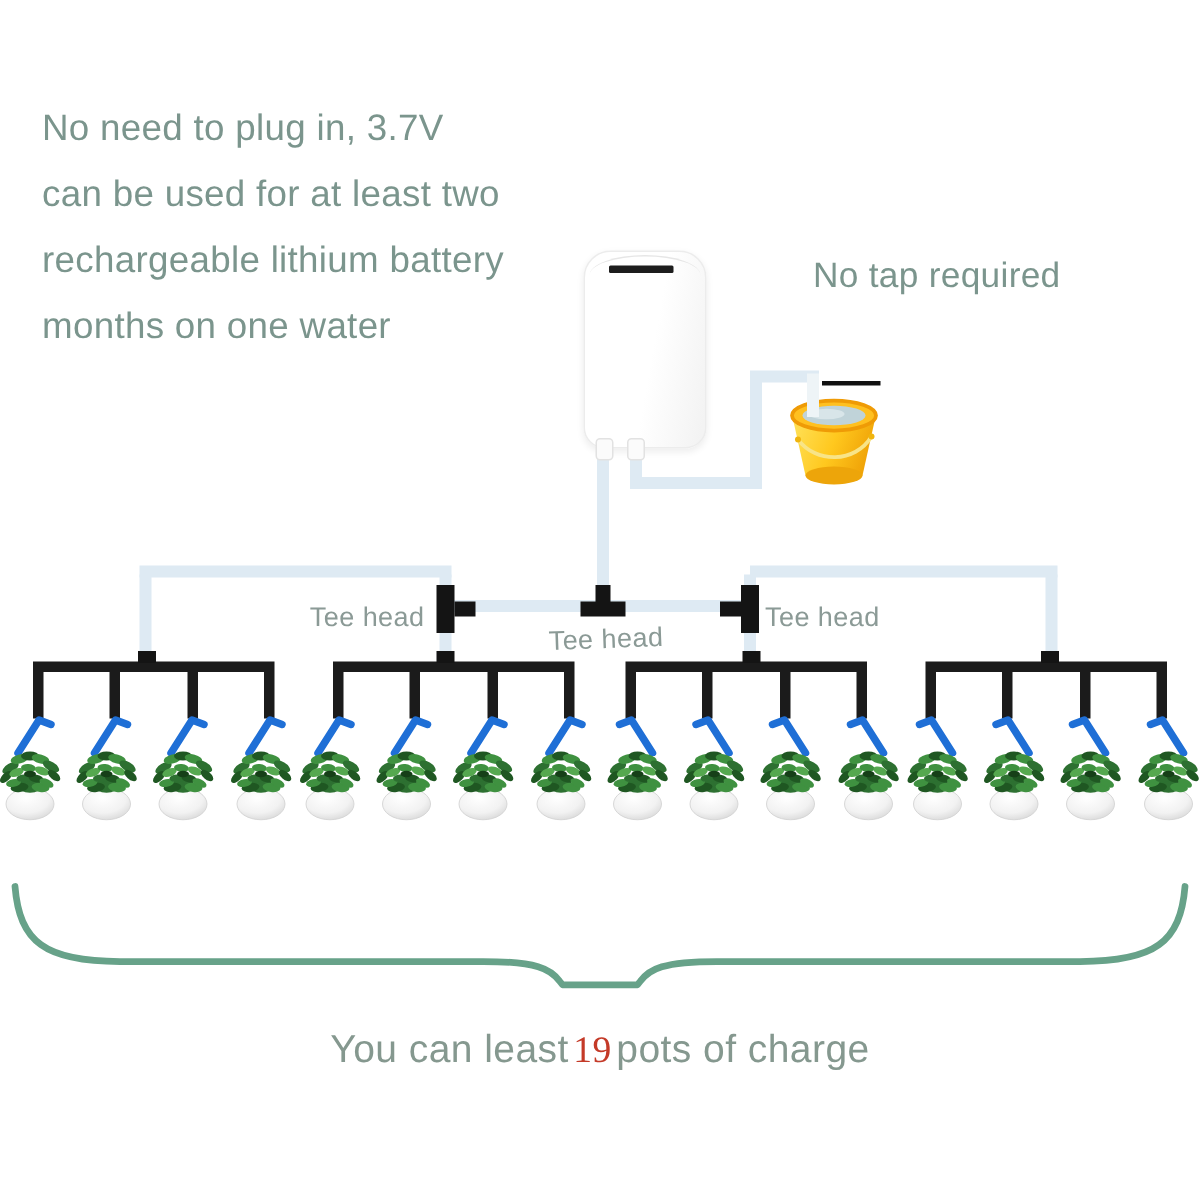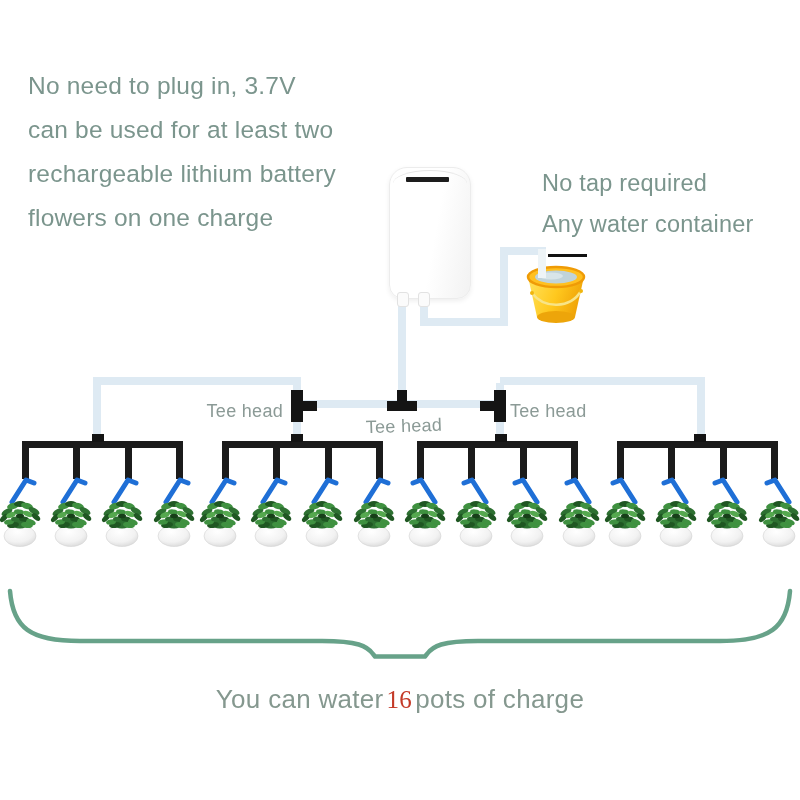--- a/index.html
+++ b/index.html
@@ -80,25 +80,24 @@
         <stop offset="55%" stop-color="#ffc81e"></stop>
         <stop offset="100%" stop-color="#f0a408"></stop>
       </linearGradient>
     </defs>
   </svg>
 
   <div class="battery-note">
     <div>No need to plug in, 3.7V</div>
     <div>can be used for at least two</div>
     <div>rechargeable lithium battery</div>
-    <div>flowers on one charge</div>
+    <div>months on one water</div>
   </div>
   <div class="container-note">
     <div>No tap required</div>
-    <div>Any water container</div>
   </div>
 
   <div class="tube" style="left:398px;top:300px;width:8px;height:102px"></div>
   <div class="tube" style="left:420px;top:300px;width:8px;height:26px"></div>
   <div class="tube" style="left:420px;top:318px;width:88px;height:8px"></div>
   <div class="tube" style="left:500px;top:251px;width:8px;height:75px"></div>
   <div class="tube" style="left:500px;top:247px;width:46px;height:8px"></div>
   <div class="tube bucket-tube" style="left:538px;top:249px;width:8px;height:29px;background:#eef4f7"></div>
   <div class="tube" style="left:297px;top:400px;width:207px;height:8px"></div>
   <div class="tube" style="left:293px;top:383px;width:8px;height:12px"></div>
@@ -622,16 +621,16 @@
       </svg>
     </div>
       </div>
     </div>
 
   <svg class="brace" width="800" height="82" viewBox="0 0 800 82">
     <path d="M 10 8 C 13 45 30 58 80 58 L 322 58 C 358 58 367 63 373 71 L 375 73.5 L 425 73.5 L 427 71 C 433 63 442 58 478 58 L 720 58 C 770 58 787 45 790 8" fill="none" stroke="#67a289" stroke-width="4.5" stroke-linecap="round" stroke-linejoin="round"></path>
   </svg>
 
   <div class="caption">
-    <span>You can water</span><span class="count">16</span><span>pots of charge</span>
+    <span>You can least</span><span class="count">19</span><span>pots of charge</span>
   </div>
 
 </div>
 
 </body></html>

